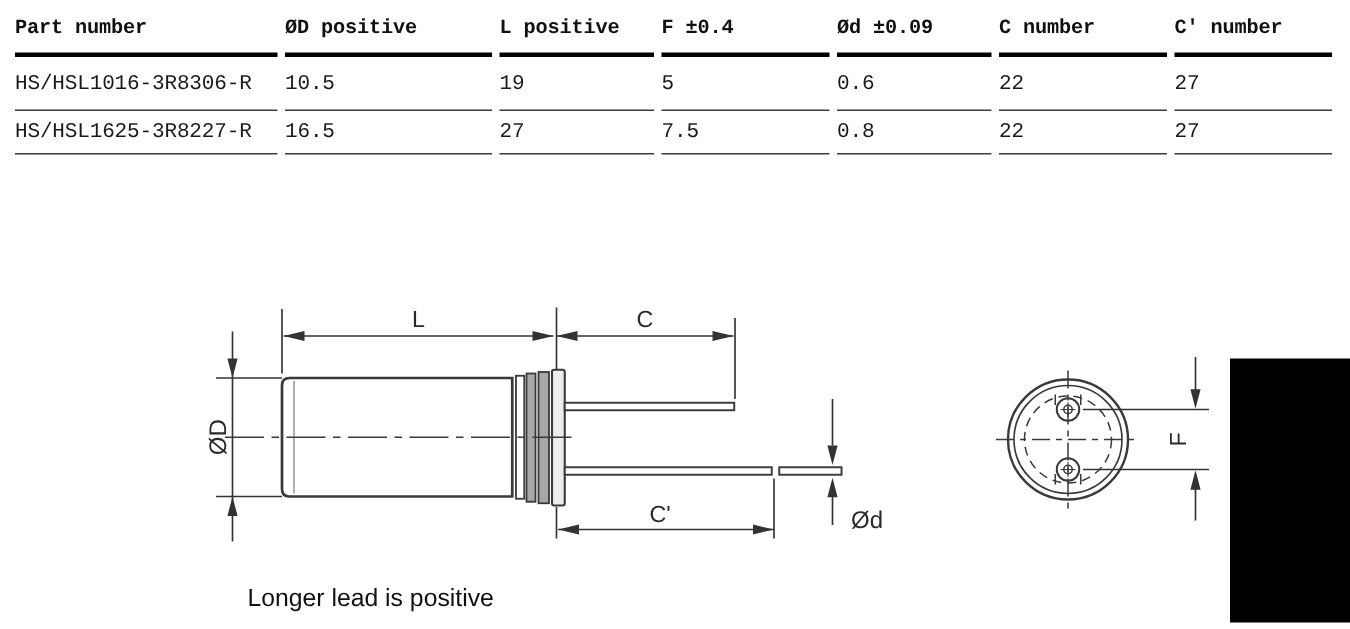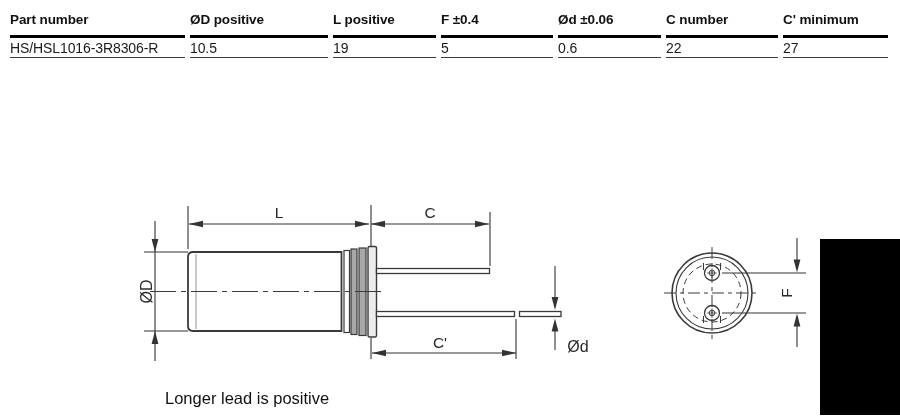--- a/index.html
+++ b/index.html
@@ -6,35 +6,36 @@
   body{
     width:900px;height:419px;position:relative;background:#ffffff;
     font-family:"Liberation Sans",sans-serif;overflow:hidden;
   }
   
   table.spec{
     position:relative;z-index:2;
     margin:0 0 14px 5px;width:888px;
     border-collapse:separate;border-spacing:5px 0;
     table-layout:fixed;
+    font-family:Liberation Mono, monospace;
   }
   table.spec th{
     text-align:left;vertical-align:bottom;
     font-size:13.5px;font-weight:bold;color:#111;
     letter-spacing:-0.1px;
     padding:12px 0 8px 0;
     border-bottom:3px solid #000;
   }
   table.spec td{
     font-size:14px;color:#1a1a1a;letter-spacing:-0.1px;
     vertical-align:middle;padding:0;
     border-bottom:1px solid #3c3c3c;
   }
   table.spec tbody tr{height:28.5px;}
-  table.spec tbody tr:first-child{height:20px;}
+  table.spec tbody tr:first-child{height:36px;}
   
   svg.diagram{position:absolute;left:0;top:0;z-index:1;}
   svg.diagram text{font-family:"Liberation Sans",sans-serif;}
 </style>
 </head>
 <body>
 
 <table class="spec">
   <colgroup>
     <col style="width:175px">
@@ -44,32 +45,41 @@
       <col style="width:103px">
       <col style="width:112px">
     <col style="width:105px">
   </colgroup>
   <thead>
     <tr>
       <th>Part number</th>
       <th>ØD positive</th>
       <th>L positive</th>
       <th>F ±0.4</th>
-      <th>Ød ±0.06</th>
+      <th>Ød ±0.09</th>
       <th>C number</th>
-      <th>C' minimum</th>
+      <th>C' number</th>
     </tr>
   </thead>
   <tbody>
     <tr>
       <td>HS/HSL1016-3R8306-R</td>
       <td>10.5</td>
       <td>19</td>
       <td>5</td>
       <td>0.6</td>
+      <td>22</td>
+      <td>27</td>
+    </tr>
+    <tr>
+      <td>HS/HSL1625-3R8227-R</td>
+      <td>16.5</td>
+      <td>27</td>
+      <td>7.5</td>
+      <td>0.8</td>
       <td>22</td>
       <td>27</td>
     </tr>
   </tbody>
 </table>
 
 <svg class="diagram" width="900" height="419" viewBox="0 0 900 419">
 
   <g>
     <path d="M 341.5 252 H 193 Q 188 252 188 257 V 326 Q 188 331 193 331 H 341.5 V 252 Z" fill="#ffffff" stroke="#3a3a3a" stroke-width="1.8"></path>

